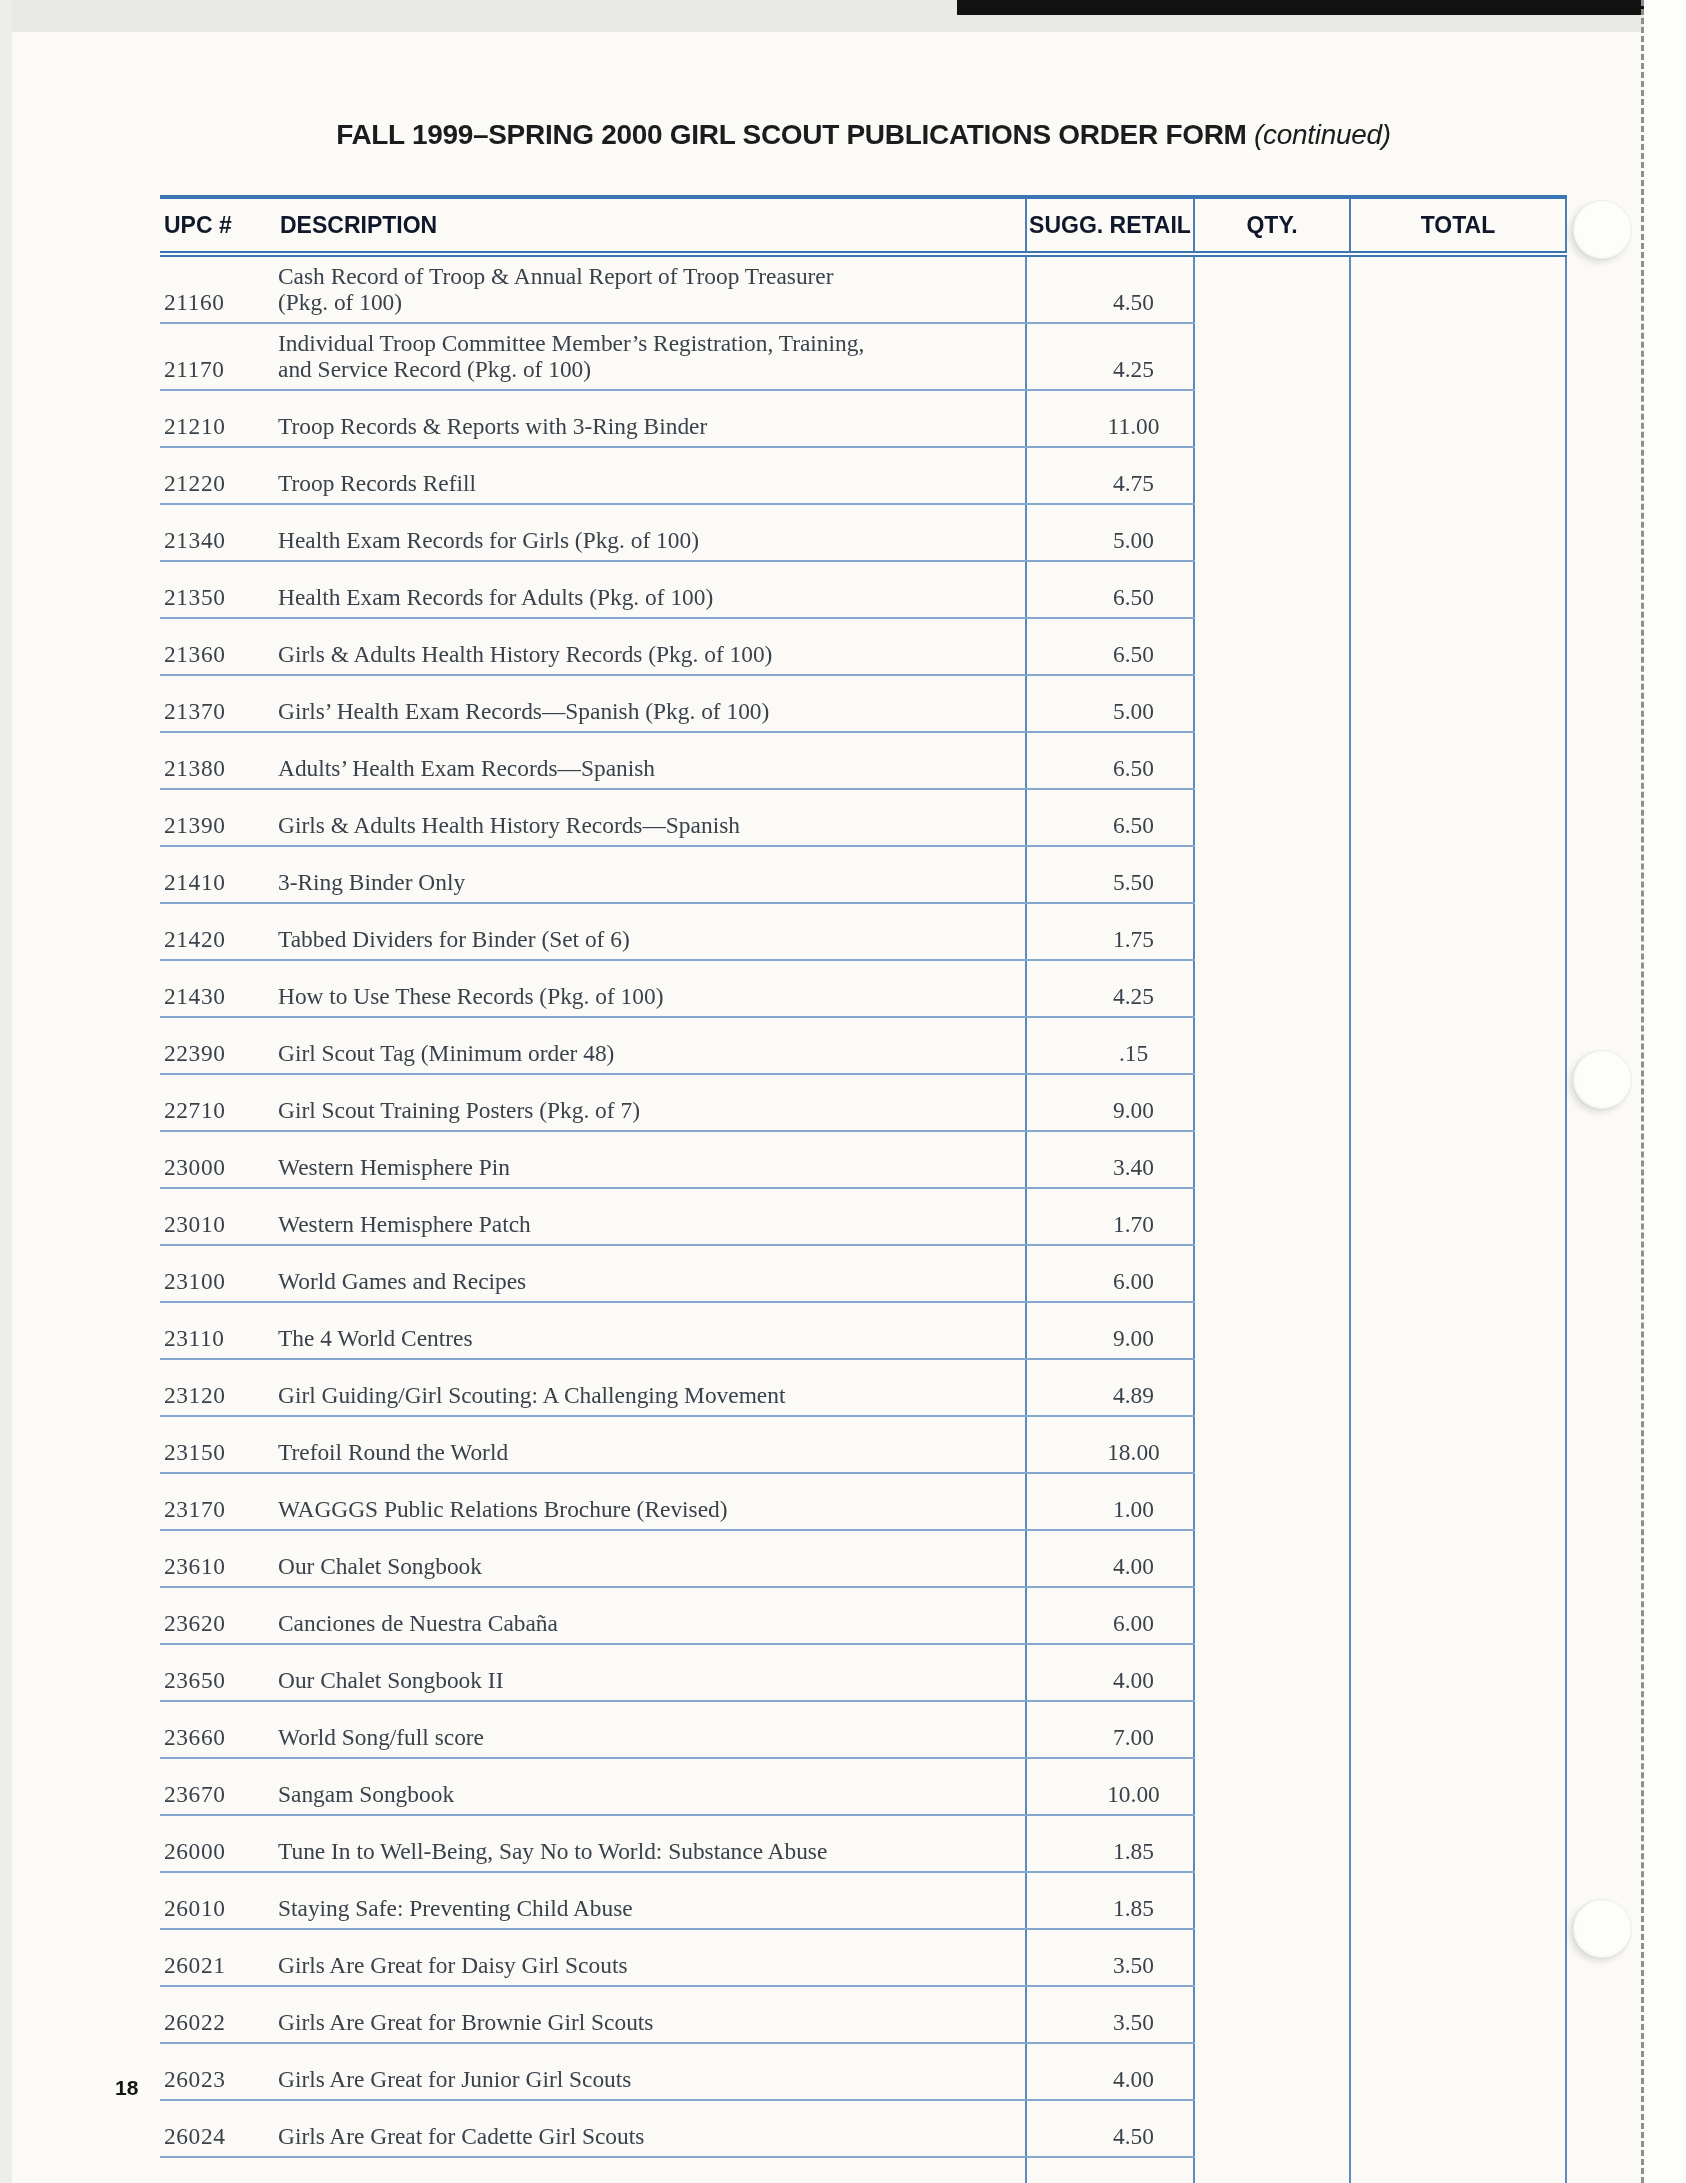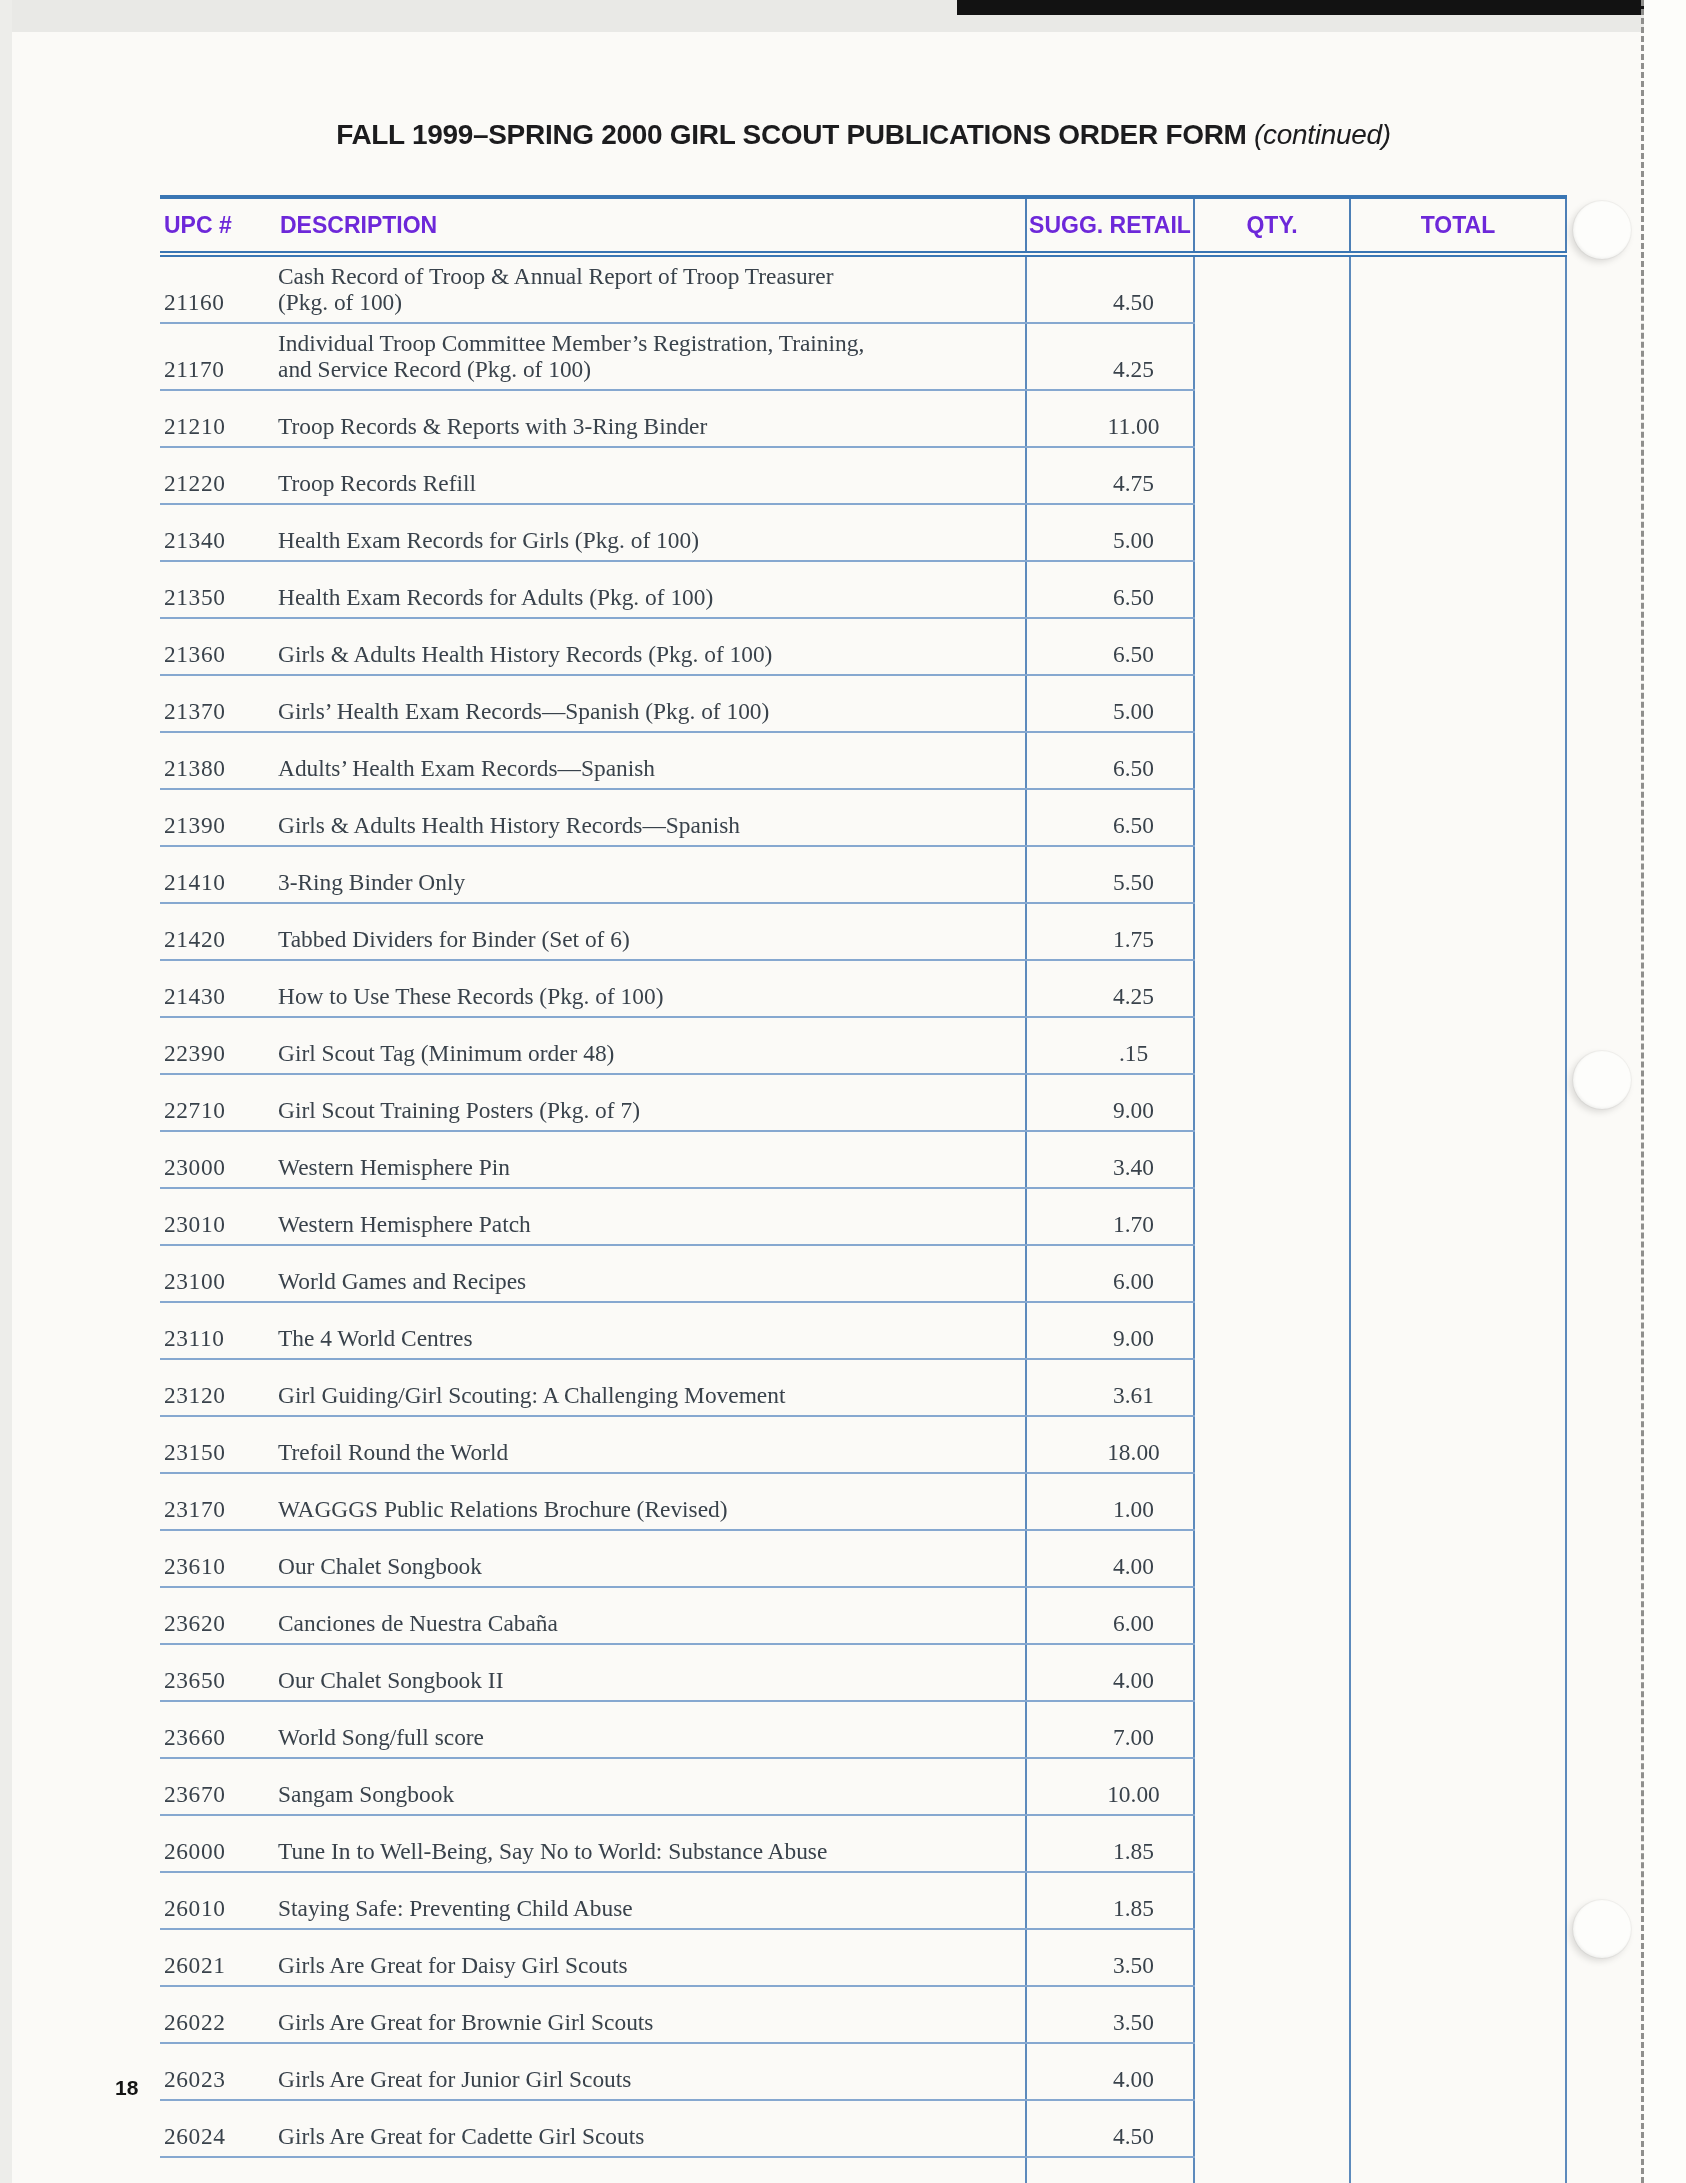--- a/index.html
+++ b/index.html
@@ -72,21 +72,21 @@
   col.c-upc{width:118px;}
   col.c-desc{width:748px;}
   col.c-retail{width:168px;}
   col.c-qty{width:156px;}
   col.c-total{width:216px;}
 
   thead th{
     font-family:"Liberation Sans","DejaVu Sans",sans-serif;
     font-weight:bold;
     font-size:23px;
-    color:#6d28d9;
+    color:#0f172a;
     text-align:left;
     vertical-align:middle;
     height:52px;
     border-bottom:6px double #3a76b4;
     padding:0;
   }
   thead th.h-upc{padding-left:4px;}
   thead th.h-desc{padding-left:2px;}
   thead th.h-retail{text-align:center;border-left:2px solid #4d7fb6;}
   thead th.h-qty{text-align:center;border-left:2px solid #4d7fb6;}
@@ -280,21 +280,21 @@
         <tr>
       <td class="upc">23110</td>
       <td class="desc">The 4 World Centres</td>
       <td class="retail">9.00</td>
       <td class="qty"></td>
       <td class="total"></td>
     </tr>
         <tr>
       <td class="upc">23120</td>
       <td class="desc">Girl Guiding/Girl Scouting: A Challenging Movement</td>
-      <td class="retail">3.61</td>
+      <td class="retail">4.89</td>
       <td class="qty"></td>
       <td class="total"></td>
     </tr>
         <tr>
       <td class="upc">23150</td>
       <td class="desc">Trefoil Round the World</td>
       <td class="retail">18.00</td>
       <td class="qty"></td>
       <td class="total"></td>
     </tr>

